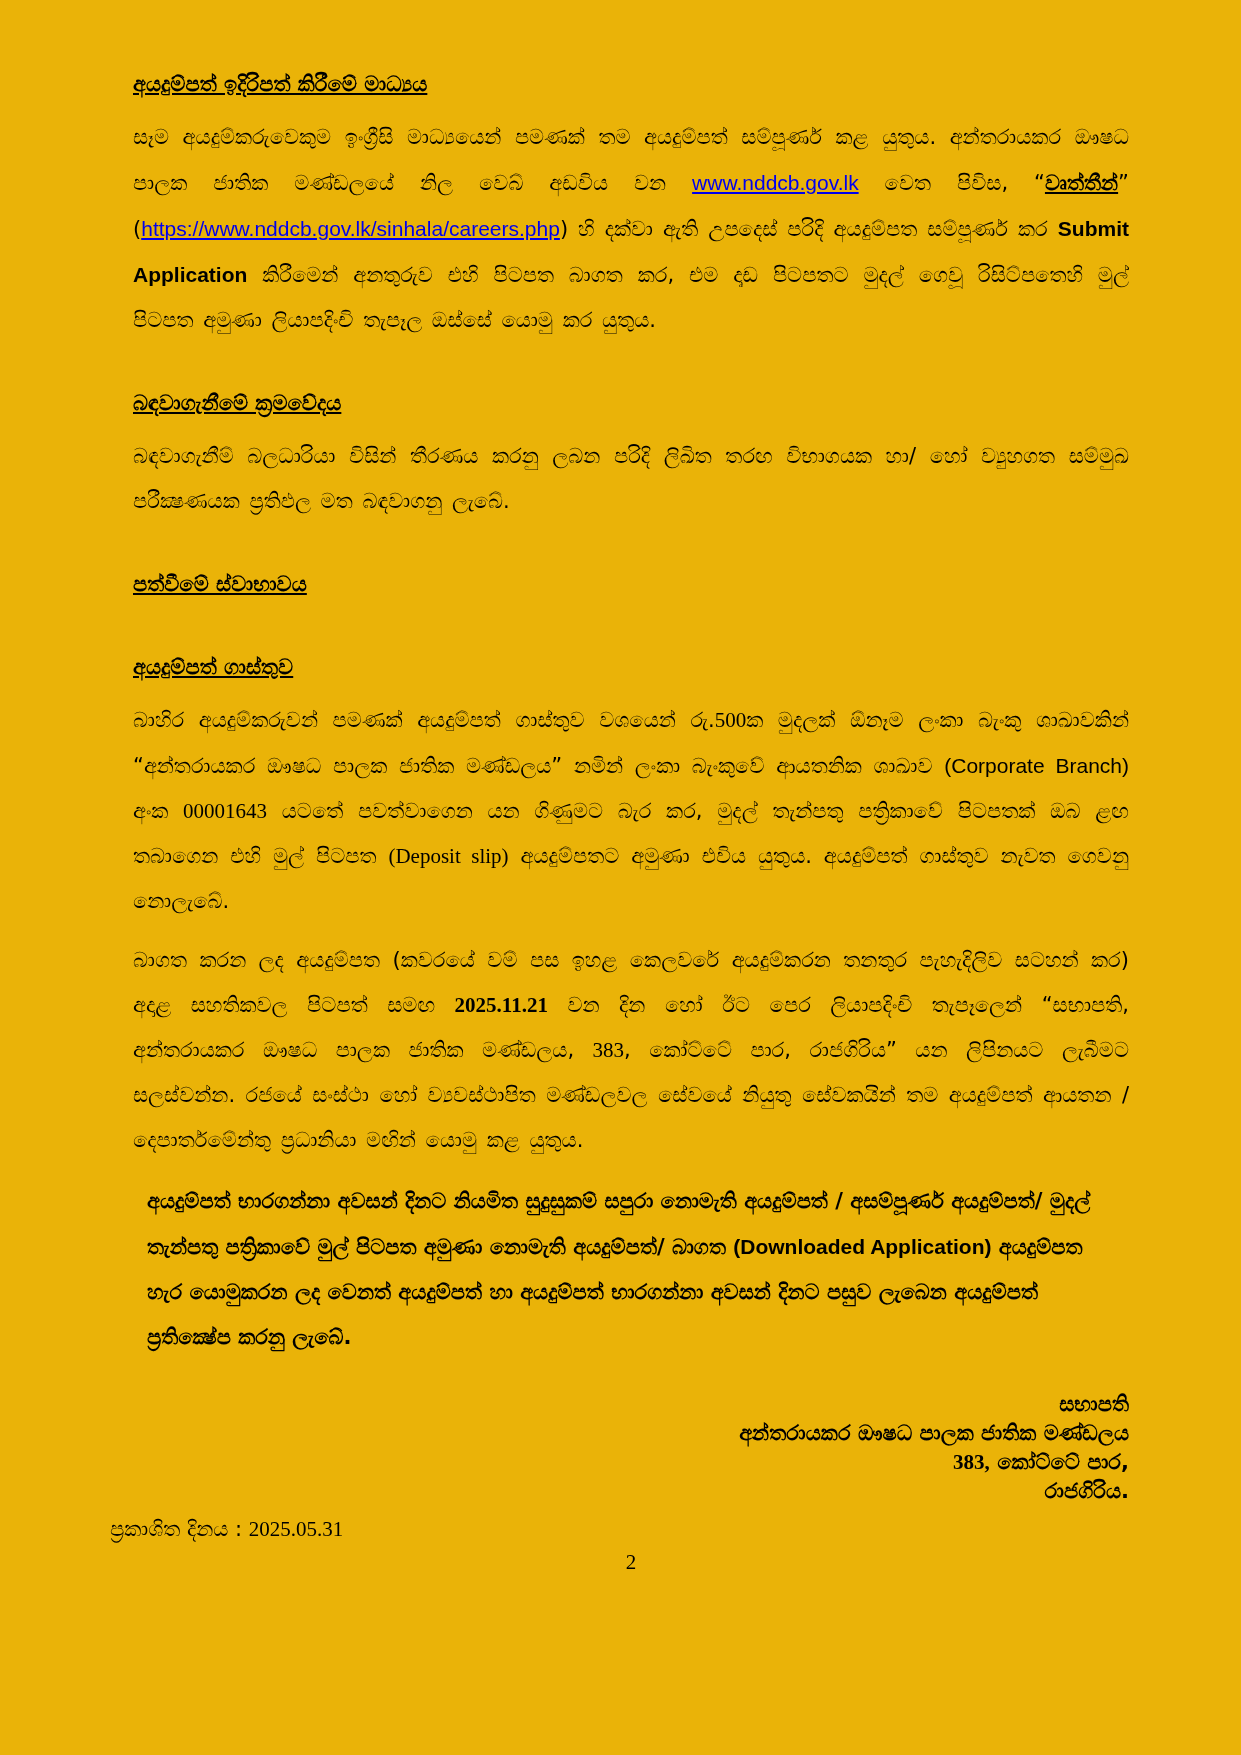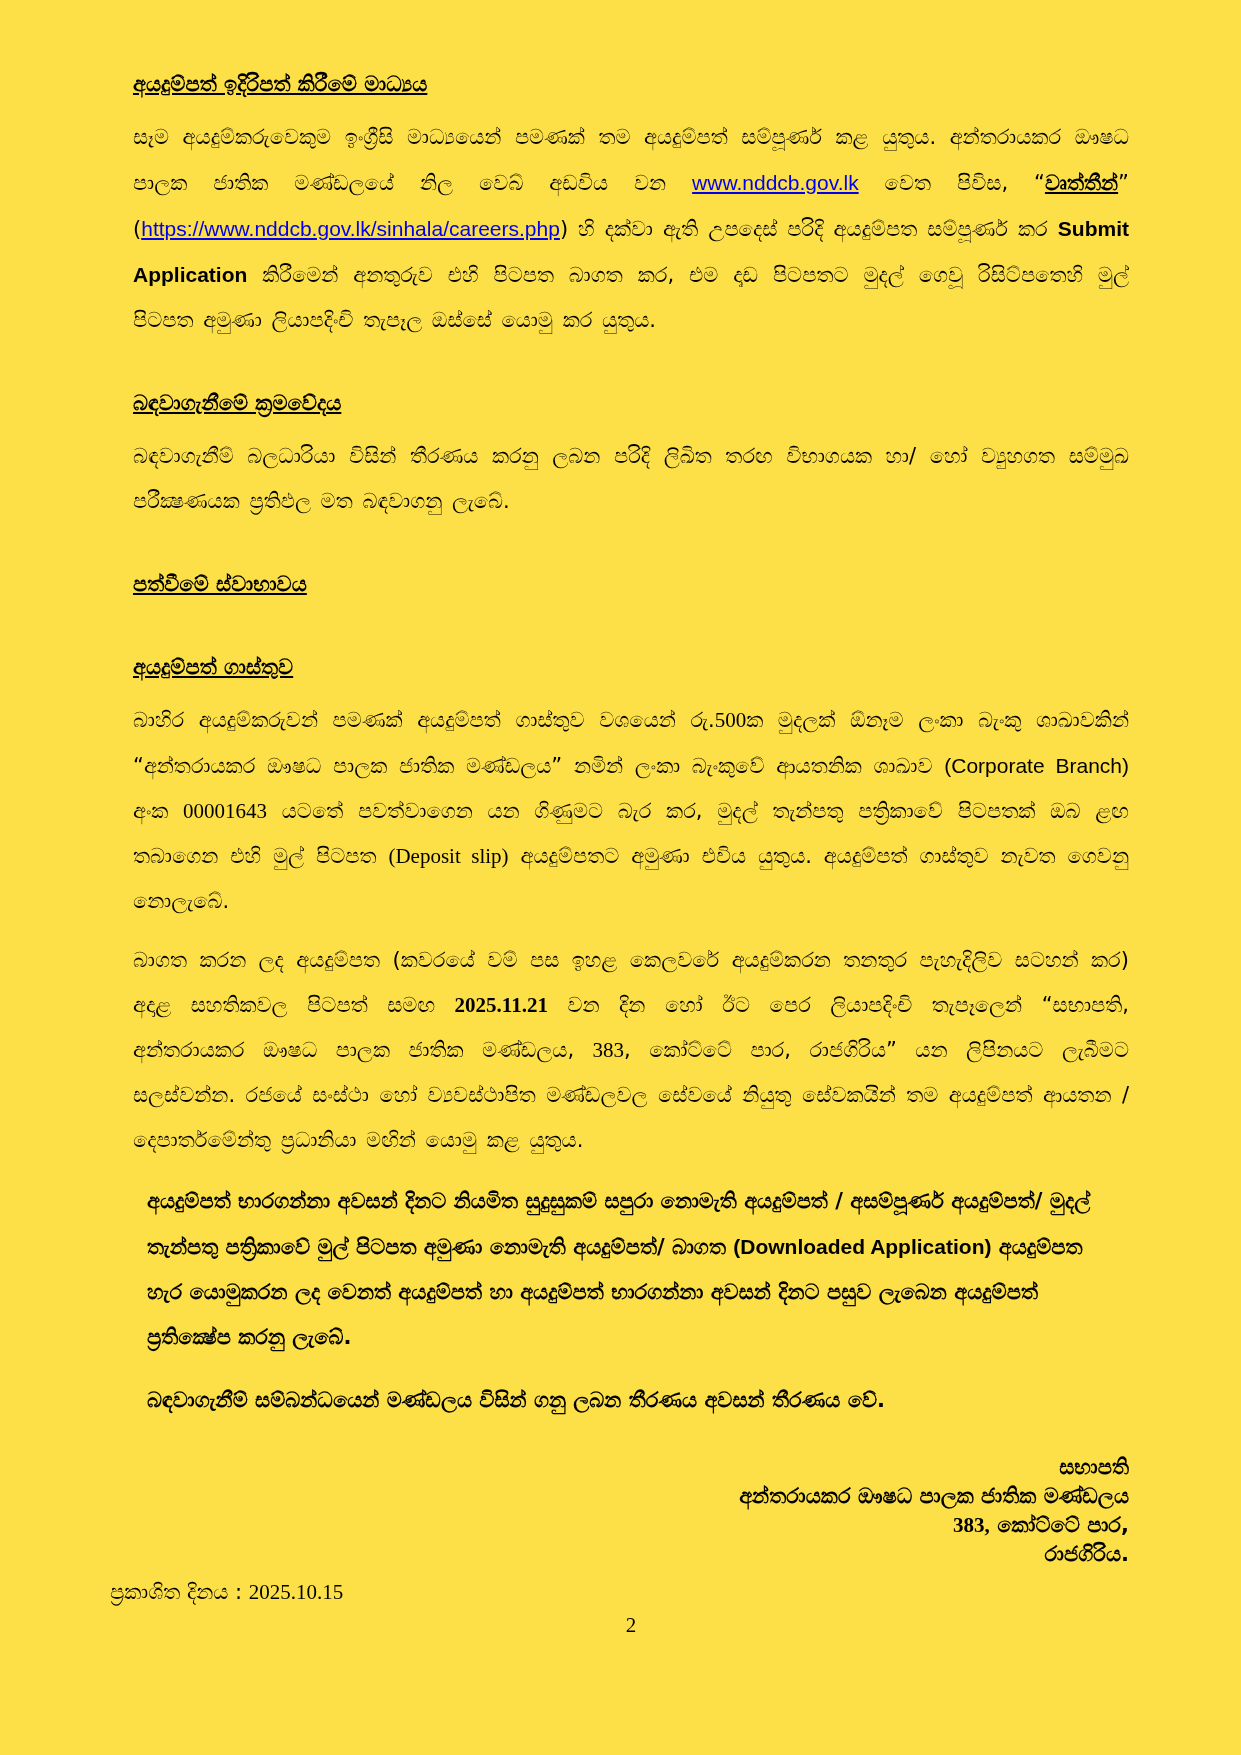--- a/index.html
+++ b/index.html
@@ -38,43 +38,42 @@
     font-size:21px;line-height:30px;margin:8px 0 0 -23px;text-align:left;
   }
   .pagenum{
     text-align:center;font-family:"Liberation Serif",serif;
     font-size:21px;margin-top:6px;
   }
 </style>
 </head>
 <body>
 
-<div class="sheet" style="background: #fde047; color: rgb(0, 0, 0);">
+<div class="sheet" style="background: #eab308; color: rgb(0, 0, 0);">
 
   <div class="heading first">අයදුම්පත් ඉදිරිපත් කිරීමේ මාධ්‍යය</div>
   <div class="para"><span>සෑම අයදුම්කරුවෙකුම ඉංග්‍රීසි මාධ්‍යයෙන් පමණක් තම අයදුම්පත් සම්පූර්ණ කළ යුතුය. අන්තරායකර ඖෂධ පාලක ජාතික මණ්ඩලයේ නිල වෙබ් අඩවිය වන </span><a class="link" style="color: rgb(0, 0, 238);">www.nddcb.gov.lk</a><span>  වෙත පිවිස, “</span><span class="b u">වෘත්තීන්</span><span>” (</span><a class="link" style="color: rgb(0, 0, 238);">https://www.nddcb.gov.lk/sinhala/careers.php</a><span>) හි දක්වා ඇති උපදෙස් පරිදි අයදුම්පත සම්පූර්ණ කර </span><span class="b latin">Submit Application</span><span> කිරීමෙන් අනතුරුව එහි පිටපත බාගත කර, එම දෘඩ පිටපතට මුදල් ගෙවූ රිසිට්පතෙහි මුල් පිටපත අමුණා ලියාපදිංචි තැපෑල ඔස්සේ යොමු කර යුතුය.</span></div>
 
   <div class="heading">බඳවාගැනීමේ ක්‍රමවේදය</div>
   <div class="para"><span>බඳවාගැනීම් බලධාරියා විසින් තීරණය කරනු ලබන පරිදි ලිඛිත තරඟ විභාගයක හා/ හෝ ව්‍යුහගත සම්මුඛ පරීක්‍ෂණයක ප්‍රතිඵල මත බඳවාගනු ලැබේ.</span></div>
 
   <div class="heading">පත්වීමේ ස්වාභාවය</div>
 
   <div class="heading">අයදුම්පත් ගාස්තුව</div>
   <div class="para"><span>බාහිර අයදුම්කරුවන් පමණක් අයදුම්පත් ගාස්තුව වශයෙන් රු.</span><span class="serif">500</span><span>ක මුදලක් ඕනෑම ලංකා බැංකු ශාඛාවකින් “අන්තරායකර ඖෂධ පාලක ජාතික මණ්ඩලය” නමින් ලංකා බැංකුවේ ආයතනික ශාඛාව </span><span class="latin">(Corporate Branch)</span><span> අංක </span><span class="serif">00001643</span><span> යටතේ පවත්වාගෙන යන ගිණුමට බැර කර, මුදල් තැන්පතු පත්‍රිකාවේ පිටපතක් ඔබ ළඟ තබාගෙන එහි මුල් පිටපත </span><span class="serif">(Deposit slip)</span><span> අයදුම්පතට අමුණා එවිය යුතුය. අයදුම්පත් ගාස්තුව නැවත ගෙවනු නොලැබේ.</span></div>
 
   <div class="para"><span>බාගත කරන ලද අයදුම්පත (කවරයේ වම් පස ඉහළ කෙලවරේ අයදුම්කරන තනතුර පැහැදිලිව සටහන් කර) අදාළ සහතිකවල පිටපත් සමඟ </span><span class="bserif">2025.11.21</span><span> වන දින හෝ ඊට පෙර ලියාපදිංචි තැපෑලෙන් “සභාපති, අන්තරායකර ඖෂධ පාලක ජාතික මණ්ඩලය, </span><span class="serif">383</span><span>, කෝට්ටේ පාර, රාජගිරිය” යන ලිපිනයට ලැබීමට සලස්වන්න. රජයේ සංස්ථා හෝ ව්‍යවස්ථාපිත මණ්ඩලවල සේවයේ නියුතු සේවකයින් තම අයදුම්පත් ආයතන /දෙපාර්තමේන්තු ප්‍රධානියා මඟින් යොමු කළ යුතුය.</span></div>
 
   <div class="notice"><span>අයදුම්පත් භාරගන්නා අවසන් දිනට නියමිත සුදුසුකම් සපුරා නොමැති අයදුම්පත් / අසම්පූර්ණ අයදුම්පත්/ මුදල් තැන්පතු පත්‍රිකාවේ මුල් පිටපත අමුණා නොමැති අයදුම්පත්/ බාගත </span><span class="latin">(Downloaded Application)</span><span> අයදුම්පත හැර යොමුකරන ලද වෙනත් අයදුම්පත් හා  අයදුම්පත් භාරගන්නා අවසන් දිනට පසුව ලැබෙන අයදුම්පත් ප්‍රතික්‍ෂේප කරනු ලැබේ.</span></div>
 
-  <div class="notice final"><span>බඳවාගැනීම් සම්බන්ධයෙන් මණ්ඩලය විසින් ගනු ලබන තීරණය අවසන් තීරණය වේ.</span></div>
 
   <div class="signature">
     <div>සභාපති</div>
     <div>අන්තරායකර ඖෂධ පාලක ජාතික මණ්ඩලය</div>
     <div><span class="serif">383,</span><span> කෝට්ටේ පාර,</span></div>
     <div>රාජගිරිය.</div>
   </div>
 
-  <div class="footer-line"><span>ප්‍රකාශිත දිනය : </span><span class="serif">2025.10.15</span></div>
+  <div class="footer-line"><span>ප්‍රකාශිත දිනය : </span><span class="serif">2025.05.31</span></div>
 
   <div class="pagenum">2</div>
 
 </div>
 
 </body></html>

